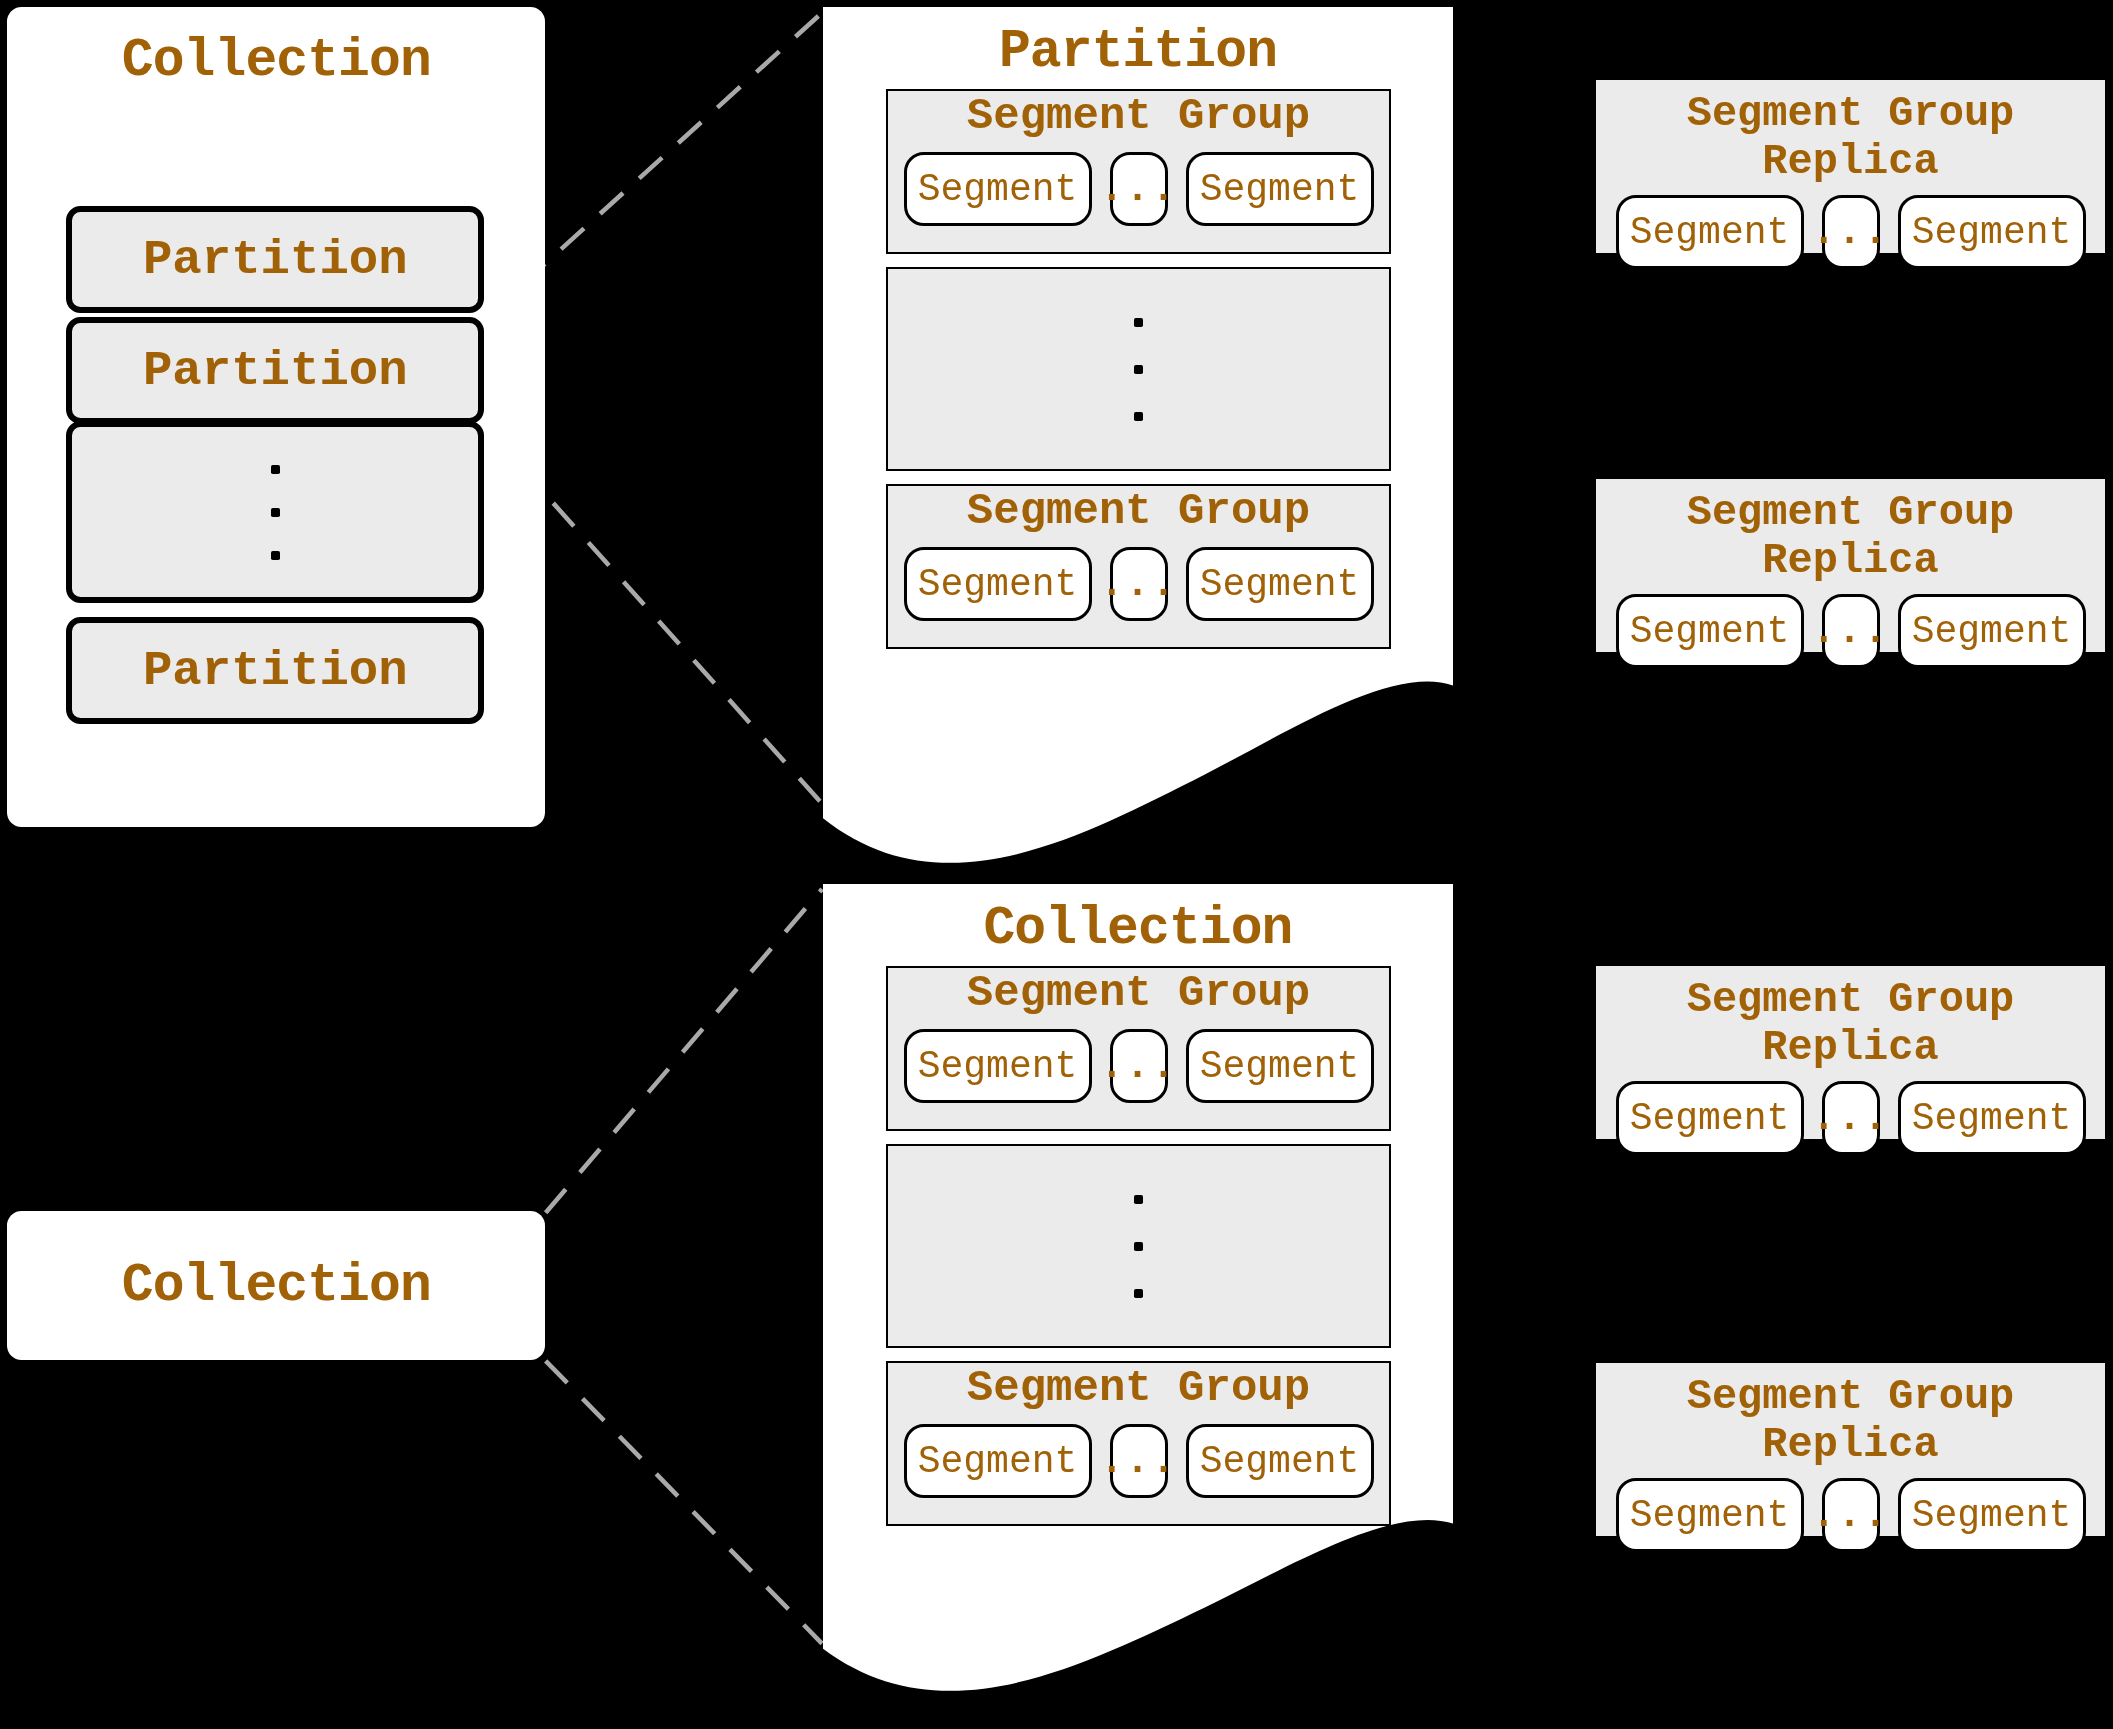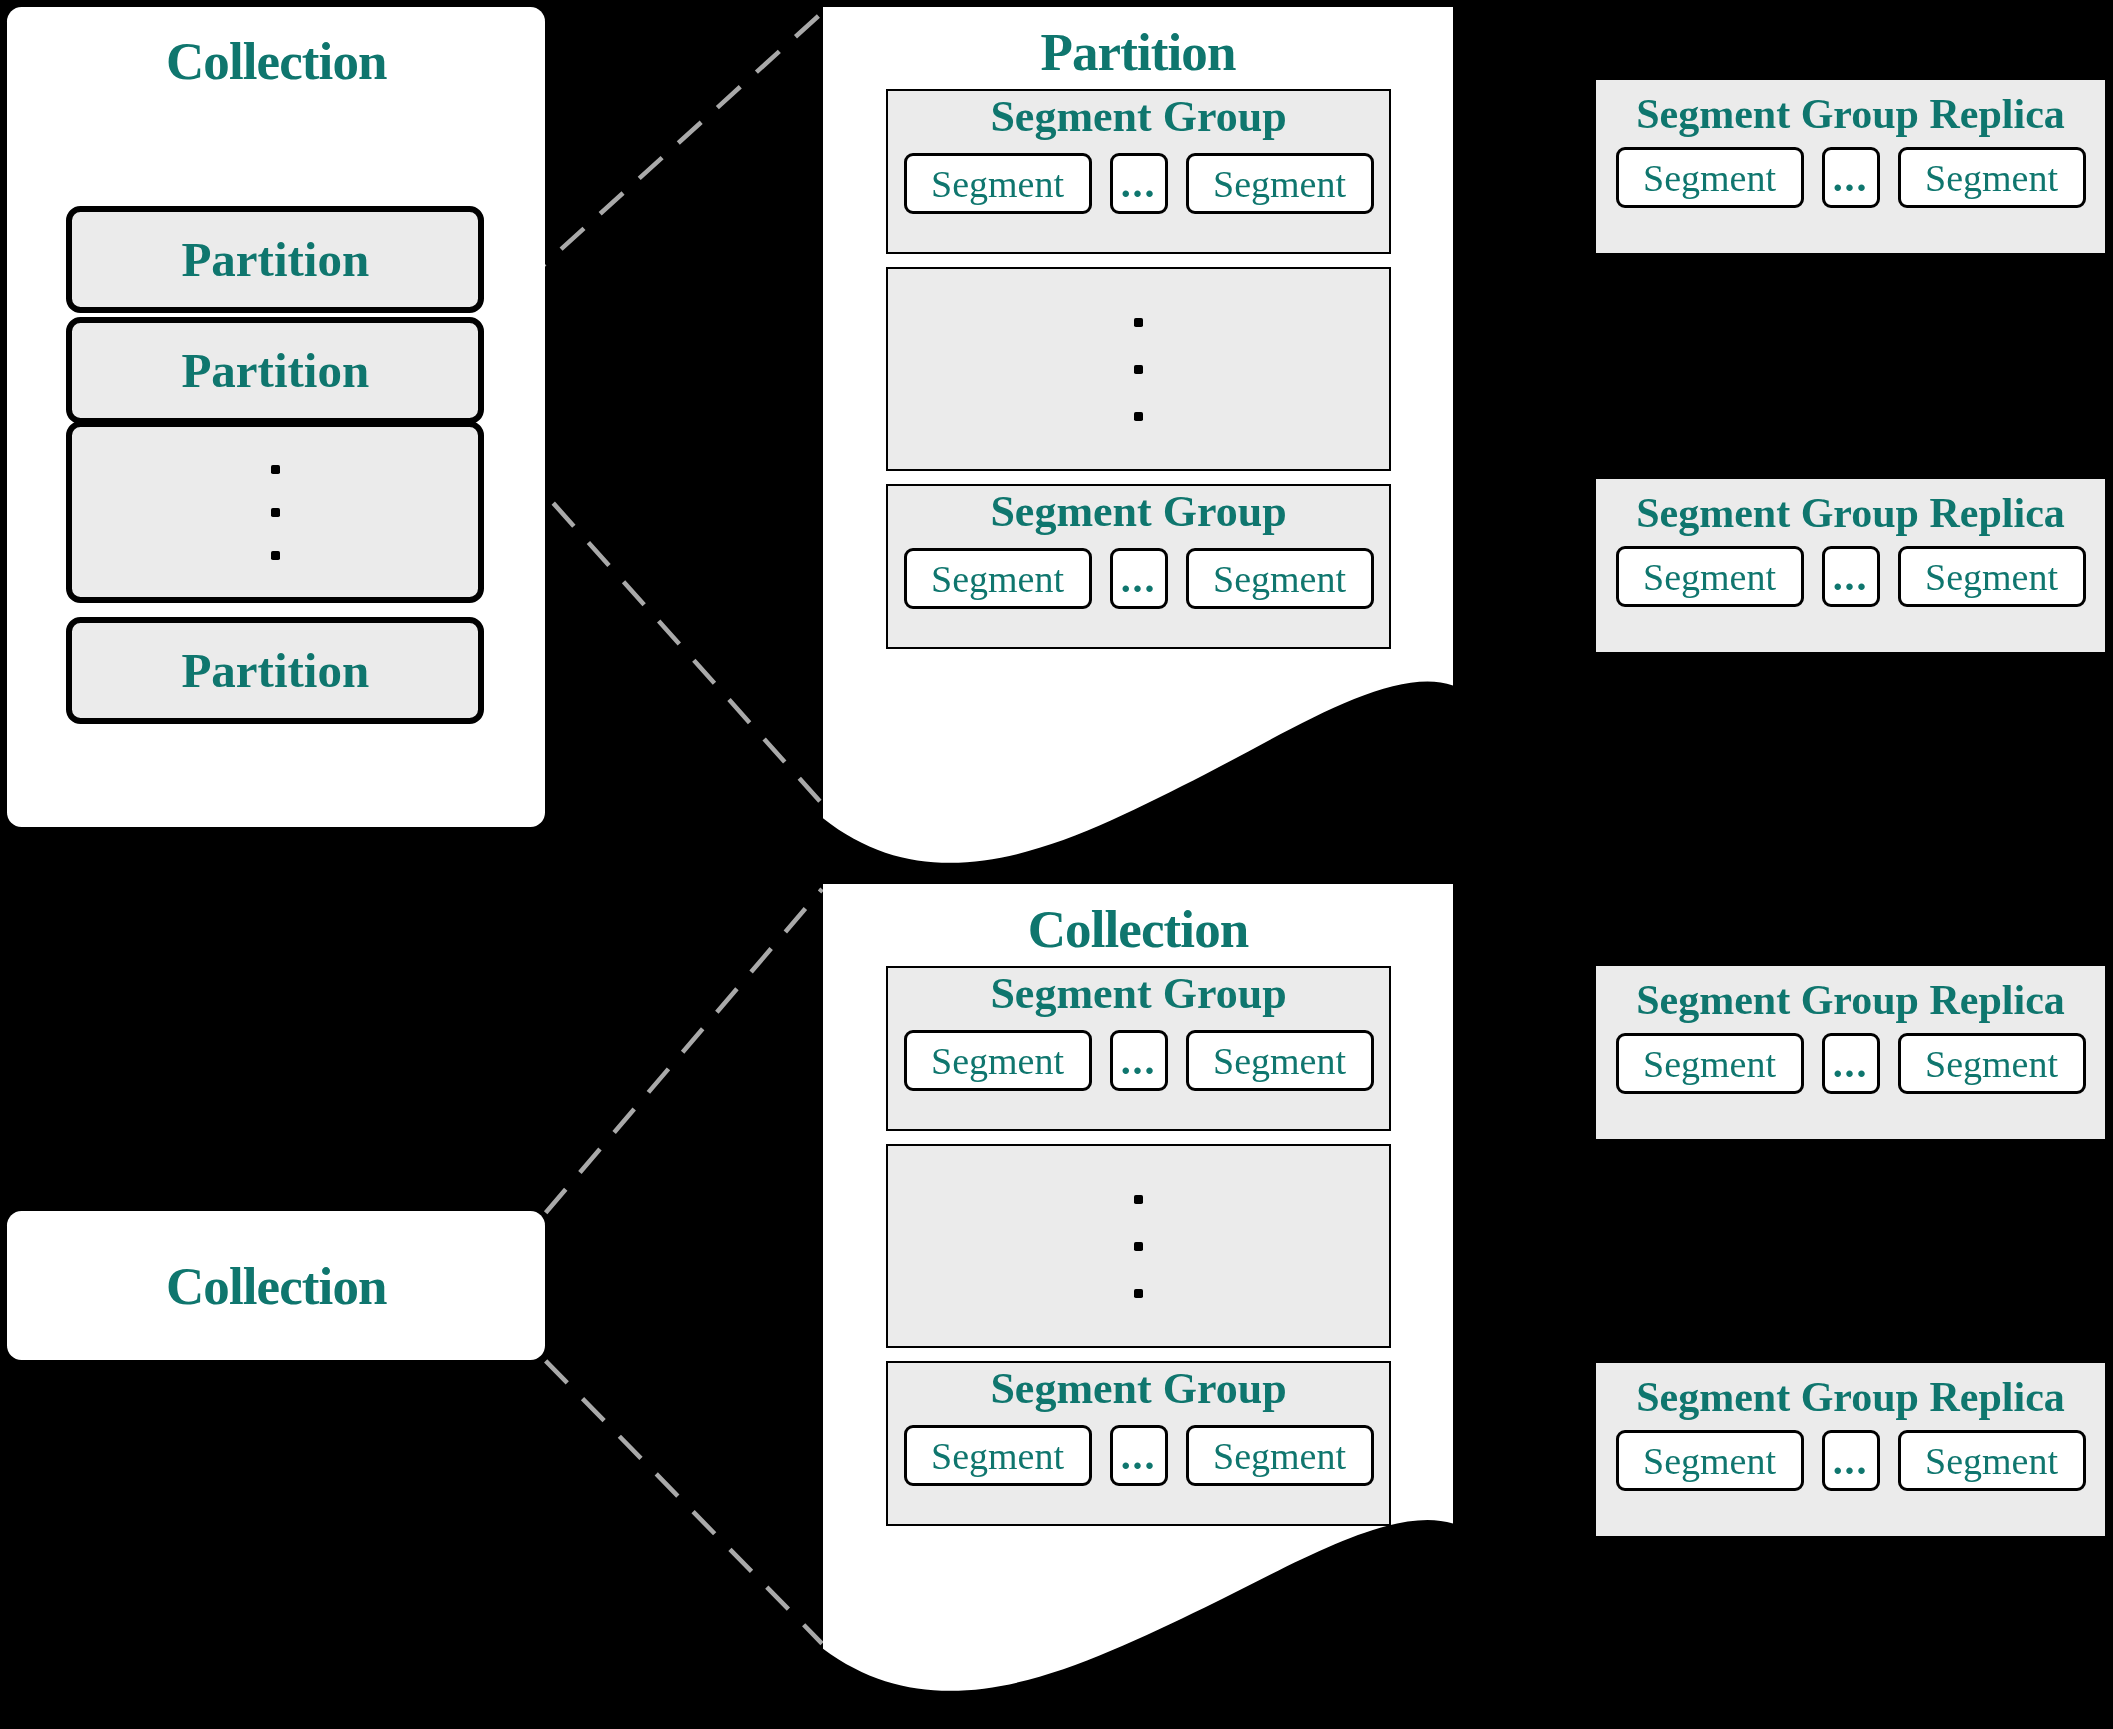--- a/index.html
+++ b/index.html
@@ -1,18 +1,18 @@
 <!DOCTYPE html>
 <html style="font-size:14.5px"><head>
 <meta charset="utf-8">
 <style>
   html,body{margin:0;padding:0;background:#000;}
   .canvas{
     position:relative;width:2114px;height:1729px;background:#000000;
-    font-family:Liberation Serif, serif;color:#0f766e;overflow:hidden;
+    font-family:Liberation Mono, monospace;color:#a16207;overflow:hidden;
   }
   .abs{position:absolute;box-sizing:border-box;}
   
   .connectors{position:absolute;left:0;top:0;width:2114px;height:1729px;}
   .connectors line{stroke:#a9a9a9;stroke-width:5;stroke-dasharray:34 24;fill:none;}
   
   .surface{background:#ffffff;border-radius:14.5px;}
   .overview{left:7.3px;top:7.3px;width:538px;height:820px;}
   .overview-title{position:absolute;top:23.6px;left:0;width:100%;text-align:center;
     font-size:53px;font-weight:700;letter-spacing:-0.9px;}
@@ -30,21 +30,21 @@
   .page-title{position:absolute;top:14.5px;left:0;width:100%;text-align:center;
     font-size:53px;font-weight:700;letter-spacing:-0.9px;}
   .sgroup{position:absolute;left:63px;width:505px;height:165px;background:#ebebeb;
     border:2.7px solid #000;box-sizing:border-box;}
   .g1{top:82px}.g2{top:477px}
   .gdots{position:absolute;left:63px;width:505px;top:260px;height:204px;background:#ebebeb;
     border:2.7px solid #000;box-sizing:border-box;display:flex;flex-direction:column;
     align-items:center;justify-content:center;gap:38px;}
   .sg-title{text-align:center;font-size:44px;font-weight:700;}
   .seg-row{display:flex;justify-content:center;align-items:center;gap:18px;margin-top:11px;}
-  .seg{height:61px;width:188px;background:#fff;border:3.6px solid #000;border-radius:9px;
+  .seg{height:74px;width:188px;background:#fff;border:3.6px solid #000;border-radius:20px;
     display:flex;align-items:center;justify-content:center;font-size:38px;font-weight:400;
     box-sizing:border-box;}
   .dots3{width:58px;font-weight:700;letter-spacing:1.8px;font-size:40px;}
   
   .replica{left:1596px;width:509px;height:173px;background:#ebebeb;}
   .replica .sg-title{margin-top:10px;font-size:42px;}
   .replica .seg-row{margin-top:9px;}
   .r1{top:80px}.r2{top:479px}.r3{top:966px}.r4{top:1363px}
   
   .card{left:7.3px;top:1211px;width:538px;height:149px;display:flex;align-items:center;

